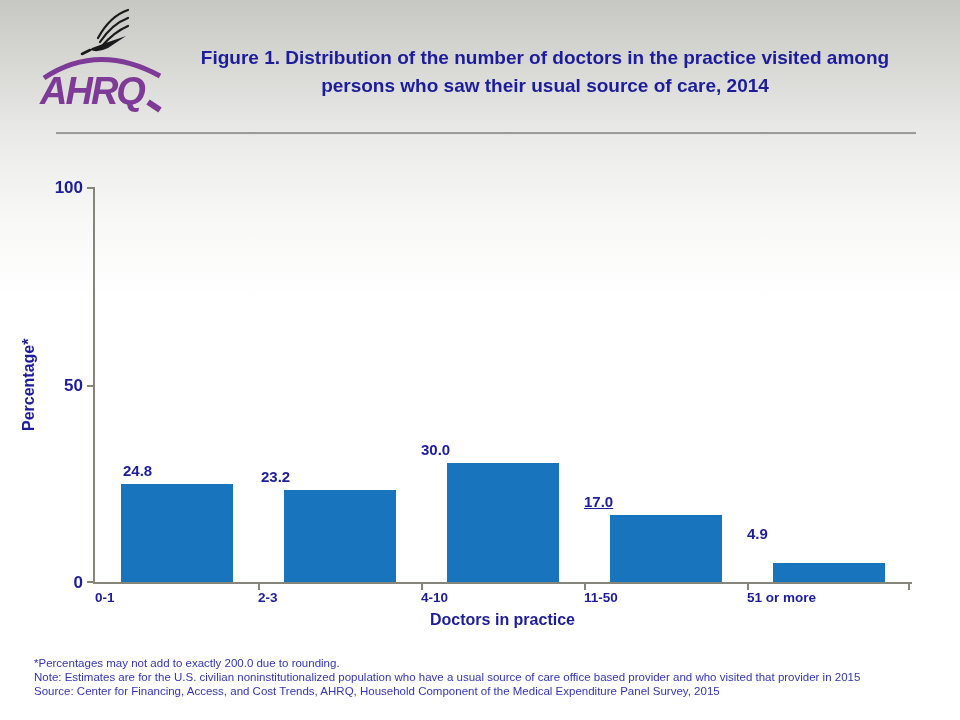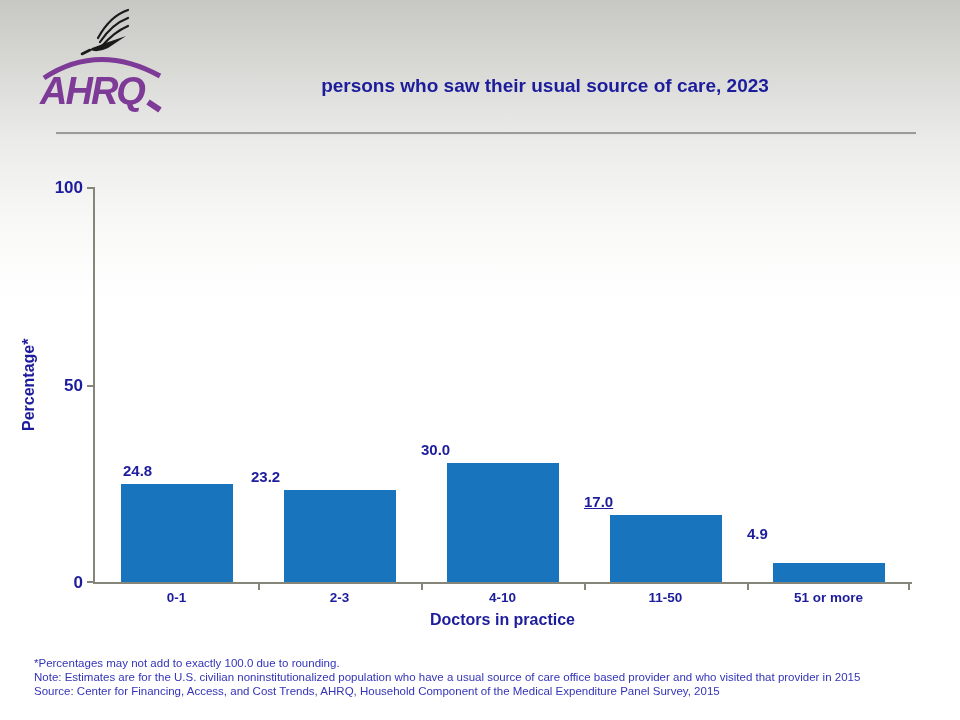--- a/index.html
+++ b/index.html
@@ -34,21 +34,21 @@
   .y-tick-label{
     position:absolute;left:-58px;width:46px;text-align:right;
     font-size:17px;font-weight:bold;color:#1c1c9c;
   }
   .bar{position:absolute;bottom:0;width:112px;background:#1874bc;}
   .bar-value{
     position:absolute;width:163px;
     font-size:15px;font-weight:bold;color:#1c1c9c;
   }
   .cat-label{
-    position:absolute;top:403px;width:163px;text-align:center;
+    position:absolute;top:403px;width:163px;
     font-size:13.5px;font-weight:bold;color:#1c1c9c;
   }
   .x-title{
     position:absolute;left:95px;top:611px;width:815px;text-align:center;
     font-size:16px;font-weight:bold;color:#1c1c9c;
   }
   
   .footnotes{
     position:absolute;left:34px;top:657px;width:912px;
     font-size:11.5px;line-height:13.8px;color:#3434b8;
@@ -71,22 +71,22 @@
       </g>
 
       <path d="M8 74 Q62 38 124 72" stroke="#7e3a97" stroke-width="5" fill="none"></path>
 
       <text x="4" y="100" font-size="38" font-weight="bold" font-style="italic" font-family="Liberation Sans, sans-serif" fill="#7e3a97" letter-spacing="-2">AHRQ</text>
       <path d="M112 98 L124 106" stroke="#7e3a97" stroke-width="6"></path>
     </svg>
   </div>
 
   <div class="title">
-    <br>
-    <span>persons who saw their usual source of care, 2023</span>
+    <span>Figure 1. Distribution of the number of doctors in the practice visited among</span><br>
+    <span>persons who saw their usual source of care, 2014</span>
   </div>
 
   <div class="divider"></div>
 
   <div class="y-title">Percentage*</div>
 
   <div id="plot">
     <div class="y-axis-line"></div>
     <div class="x-axis-line"></div>
 
@@ -98,34 +98,34 @@
       <div class="y-tick-label" style="top: -9px; color: rgb(28, 28, 156);">100</div>
       <div class="x-tick" style="left: 163px; background: rgb(133, 133, 122);"></div>
       <div class="x-tick" style="left: 326px; background: rgb(133, 133, 122);"></div>
       <div class="x-tick" style="left: 489px; background: rgb(133, 133, 122);"></div>
       <div class="x-tick" style="left: 652px; background: rgb(133, 133, 122);"></div>
       <div class="x-tick" style="left: 813px; background: rgb(133, 133, 122);"></div>
       <div class="bar" style="left: 25.5px; height: 98px; background: rgb(24, 116, 188);"></div>
       <div class="bar-value" style="left: 0px; bottom: 103px; color: rgb(28, 28, 156); padding-left: 28px;">24.8</div>
       <div class="cat-label" style="left: 0px; color: rgb(28, 28, 156);">0-1</div>
       <div class="bar" style="left: 188.5px; height: 92px; background: rgb(24, 116, 188);"></div>
-      <div class="bar-value" style="left: 156px; bottom: 97px; color: rgb(28, 28, 156); margin-top: 20px;">23.2</div>
+      <div class="bar-value" style="left: 166px; bottom: 97px; color: rgb(28, 28, 156); margin-top: 20px;">23.2</div>
       <div class="cat-label" style="left: 163px; color: rgb(28, 28, 156);">2-3</div>
       <div class="bar" style="left: 351.5px; height: 119px; background: rgb(24, 116, 188);"></div>
       <div class="bar-value" style="left: 326px; bottom: 124px; color: rgb(28, 28, 156);">30.0</div>
       <div class="cat-label" style="left: 326px; color: rgb(28, 28, 156);">4-10</div>
       <div class="bar" style="left: 514.5px; height: 67px; background: rgb(24, 116, 188);"></div>
       <div class="bar-value" style="left: 489px; bottom: 72px; color: rgb(28, 28, 156); text-decoration: underline;">17.0</div>
       <div class="cat-label" style="left: 489px; color: rgb(28, 28, 156);">11-50</div>
       <div class="bar" style="left: 677.5px; height: 19px; background: rgb(24, 116, 188);"></div>
       <div class="bar-value" style="left: 652px; bottom: 40px; color: rgb(28, 28, 156);">4.9</div>
       <div class="cat-label" style="left: 652px; color: rgb(28, 28, 156);">51 or more</div>
     </div>
 
   <div class="x-title">Doctors in practice</div>
 
   <div class="footnotes">
-    <div>*Percentages may not add to exactly 100.0 due to rounding.</div>
+    <div>*Percentages may not add to exactly 200.0 due to rounding.</div>
     <div>Note: Estimates are for the U.S. civilian noninstitutionalized population who have a usual source of care office based provider and who visited that provider in 2015</div>
     <div>Source: Center for Financing, Access, and Cost Trends, AHRQ, Household Component of the Medical Expenditure Panel Survey, 2015</div>
   </div>
 
 </div>
 
 </body></html>

